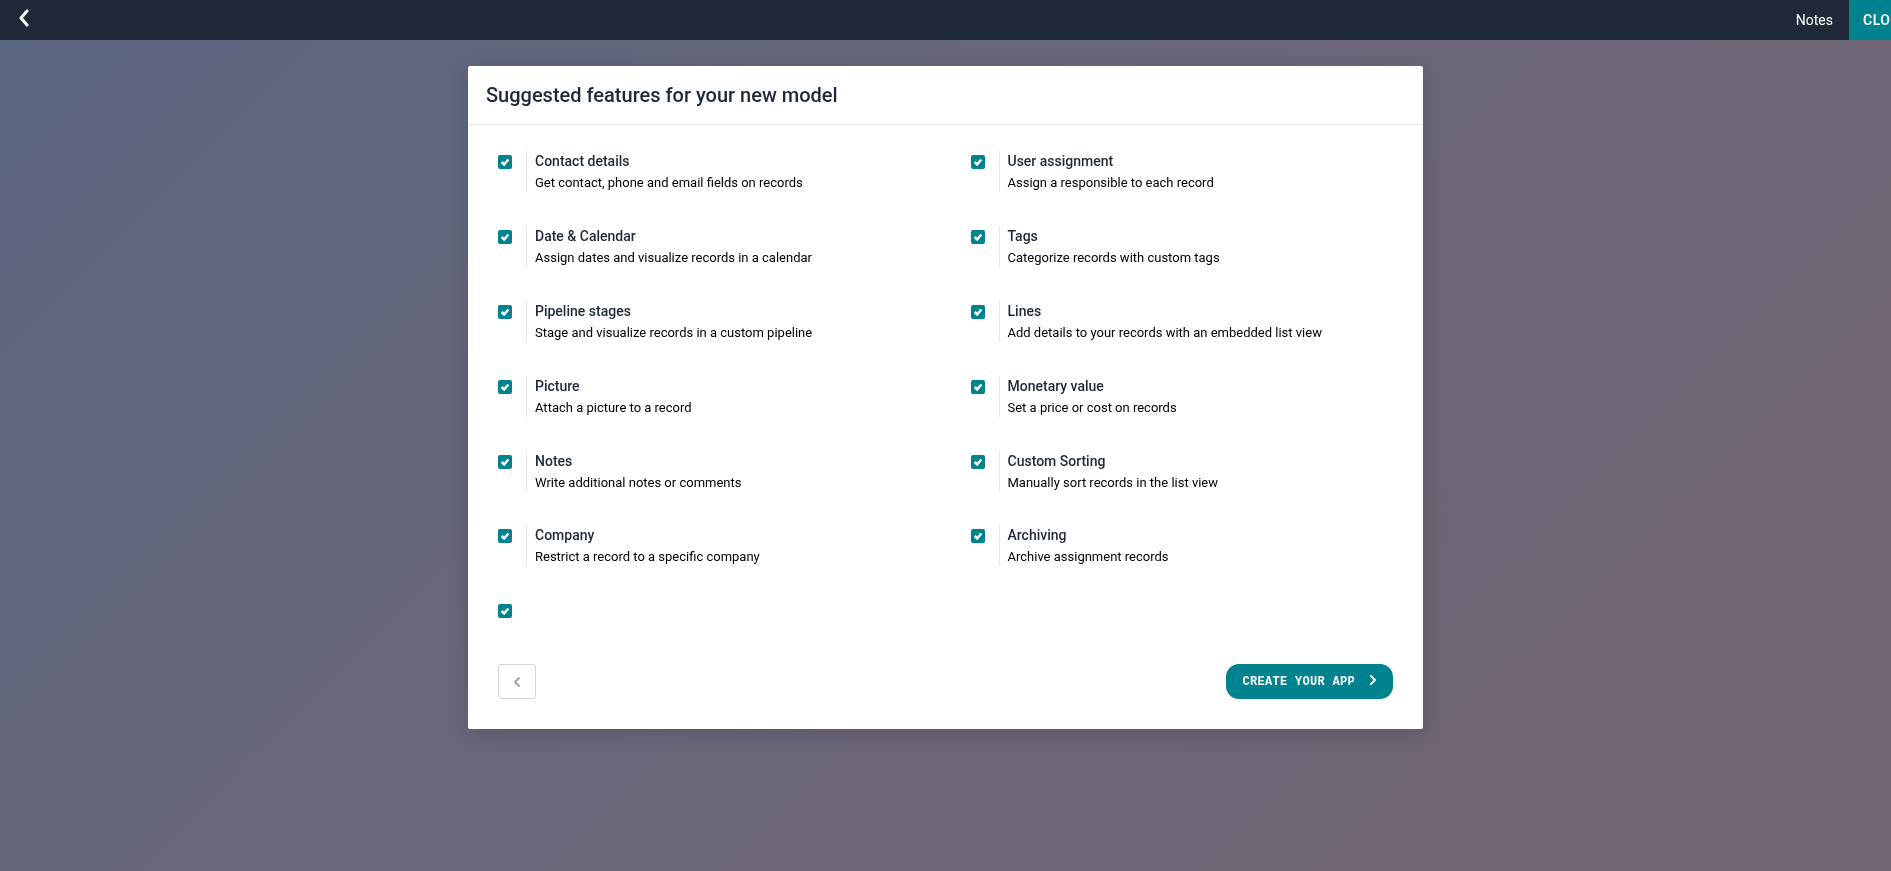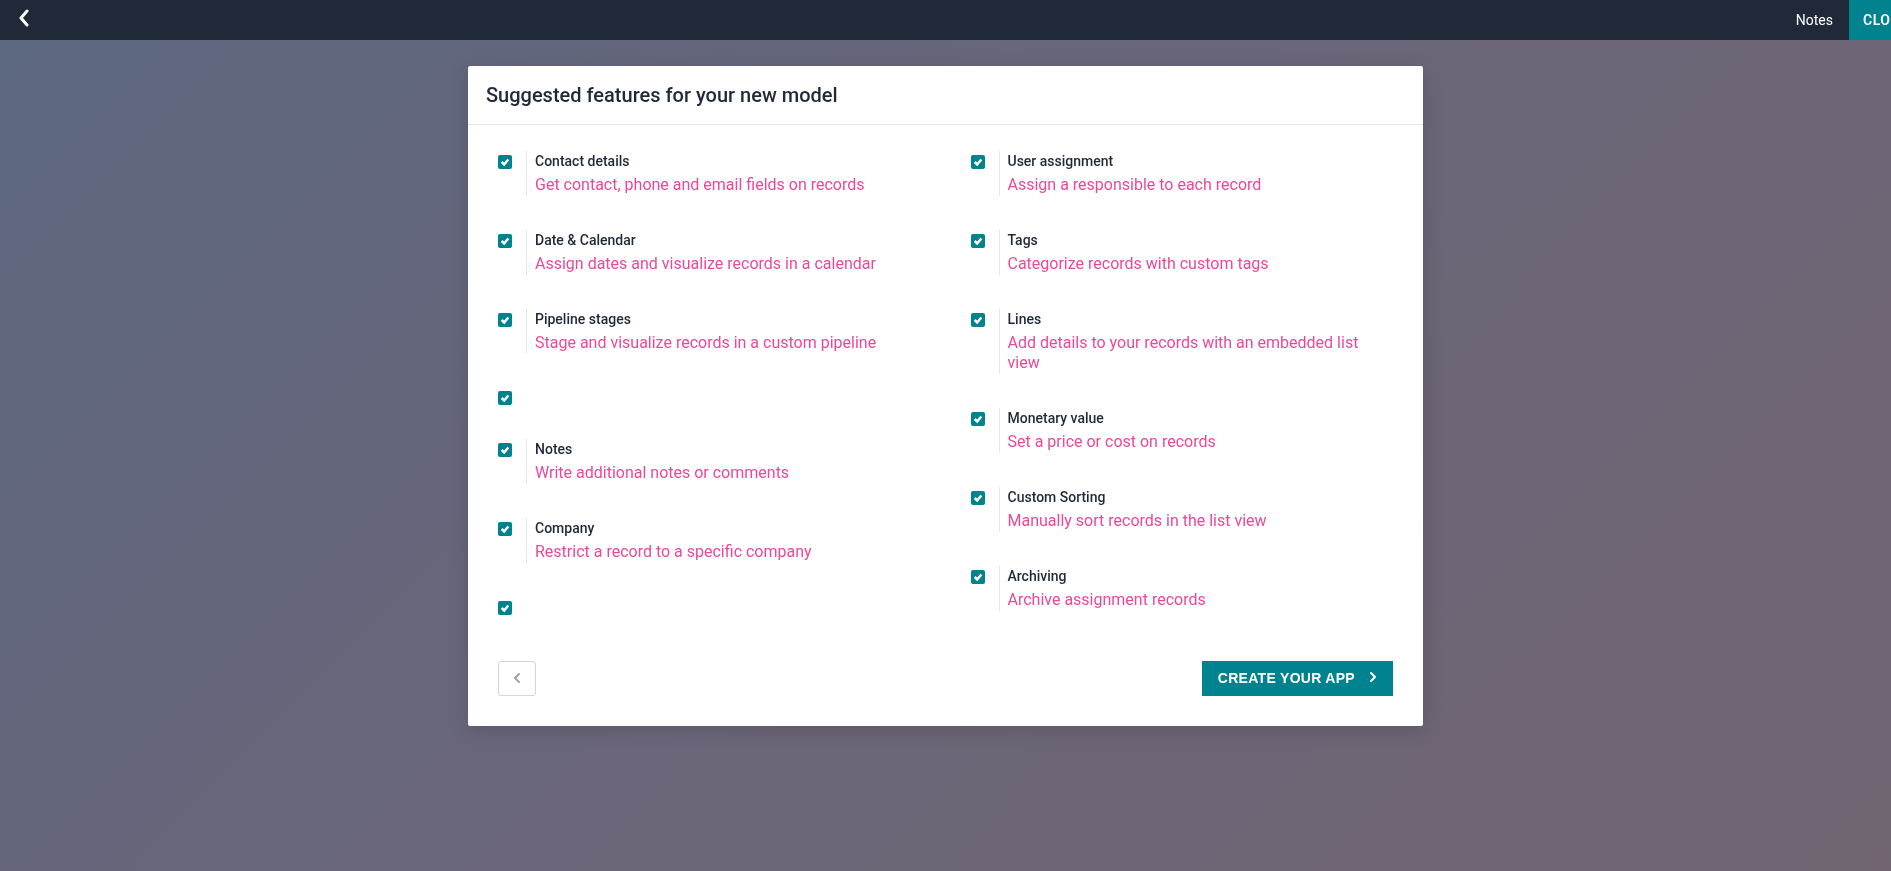--- a/index.html
+++ b/index.html
@@ -112,22 +112,22 @@
       padding-bottom: 0px;
     }
     .feature-title {
       font-size: 14px;
       font-weight: 500;
       color: #1f2937;
       margin-bottom: 6px;
       margin-top: 2px;
     }
     .feature-desc {
-      font-size: 16px;
-      color: #ec4899;
+      font-size: 13px;
+      color: #000000;
       line-height: 1.3;
     }
     .modal-footer {
       display: flex;
       align-items: center;
       justify-content: space-between;
       padding: 0 30px 30px 30px;
       margin-top: -4px;
     }
     .prev-btn {
@@ -141,28 +141,29 @@
       justify-content: center;
       cursor: pointer;
       color: #9ca3af;
       font-size: 14px;
     }
     .create-btn {
       background: #00838f;
       color: #fff;
       height: 35px;
       border: none;
-      border-radius: 0;
+      border-radius: 13px;
       padding: 0 16px;
-      font-size: 14px;
+      font-size: 12px;
       font-weight: 600;
       letter-spacing: 0.3px;
       display: flex;
       align-items: center;
       cursor: pointer;
+      font-family: Liberation Mono, monospace;
     }
     .create-btn .arrow {
       margin-left: 14px;
       font-size: 13px;
     }
   </style>
 </head>
 <body>
 
 <div class="topbar">
@@ -225,20 +226,24 @@
         </div>
       </div>
       <div class="feature-item">
         <div class="chk-wrap">
             <div class="checkbox">
               <svg viewBox="0 0 12 12">
                 <path d="M2 6 L5 9 L10 3"></path>
               </svg>
             </div>
           </div>
+        <div class="feature-text">
+          <div class="feature-title">Picture</div>
+          <div class="feature-desc">Attach a picture to a record</div>
+        </div>
       </div>
       <div class="feature-item">
         <div class="chk-wrap">
             <div class="checkbox">
               <svg viewBox="0 0 12 12">
                 <path d="M2 6 L5 9 L10 3"></path>
               </svg>
             </div>
           </div>
         <div class="feature-text">

